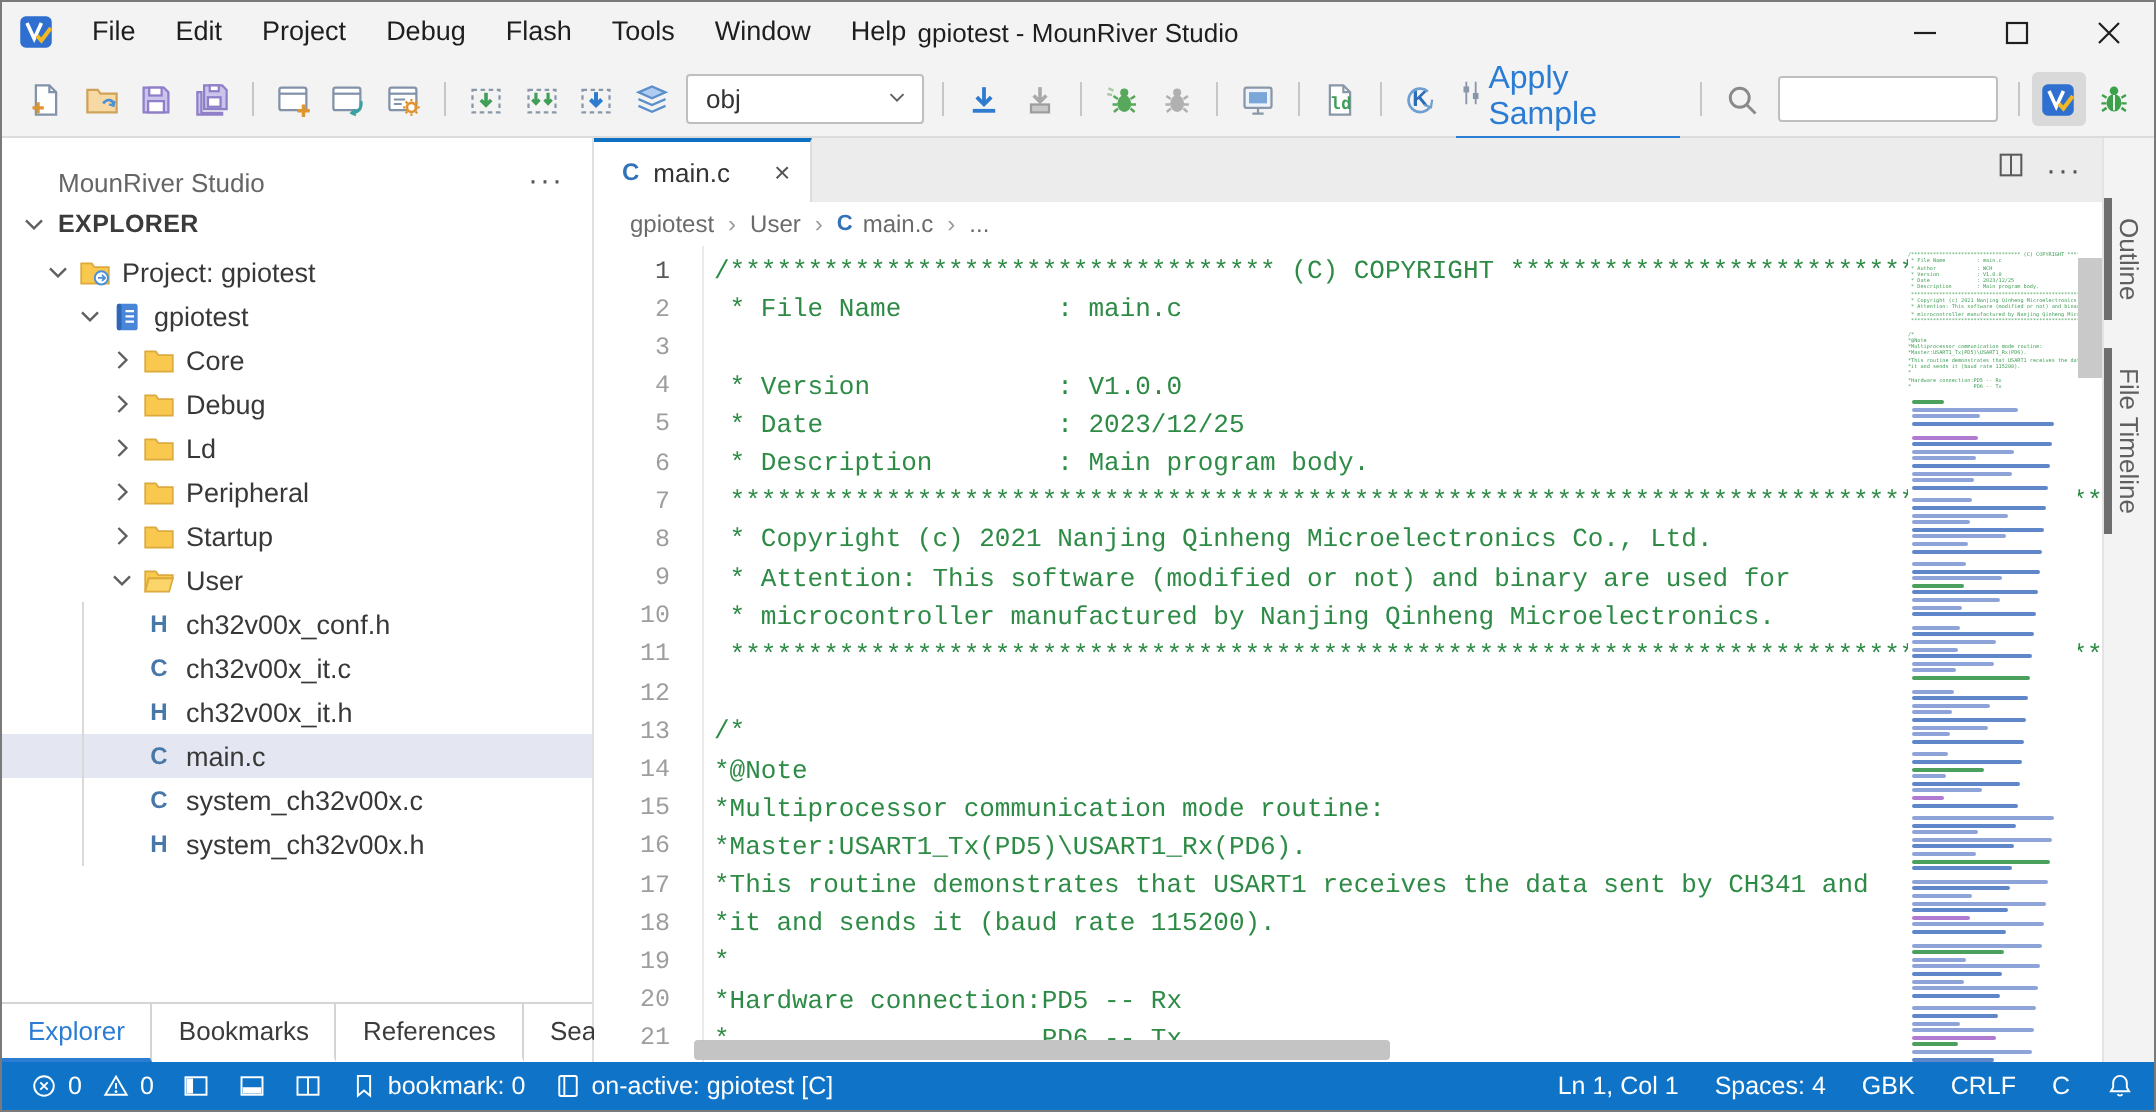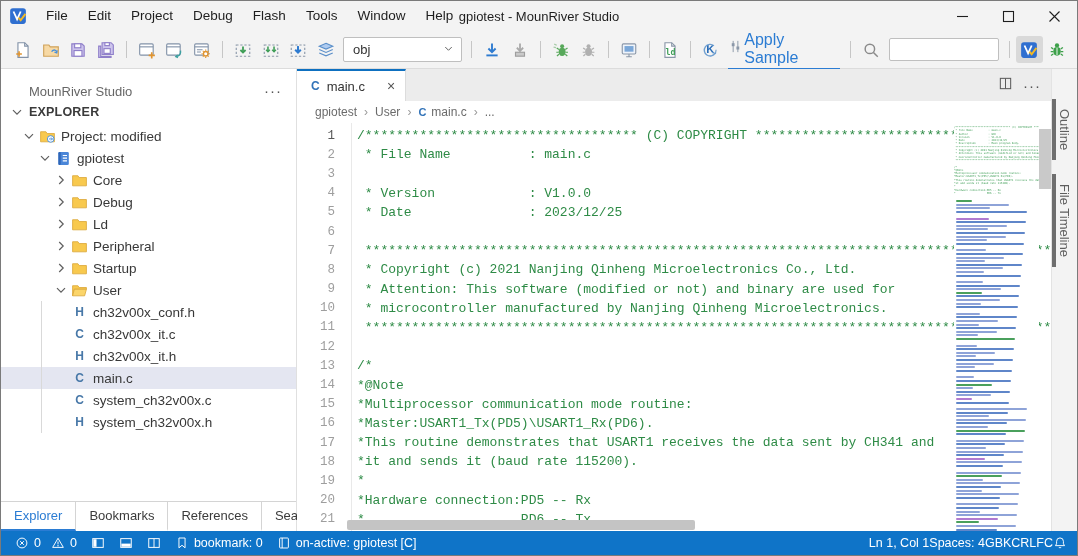--- a/index.html
+++ b/index.html
@@ -95,21 +95,21 @@
   .rightstrip { width:26px; background:#f3f3f3; border-left:1px solid #e3e3e3; display:flex;
                 flex-direction:column; align-items:stretch; padding-top:30px; gap:14px; }
   .vtab { position:relative; display:flex; justify-content:center; padding:10px 0; }
   .vtab::before { content:""; position:absolute; left:0; top:0; bottom:0; width:4px; background:#6e6e6e; }
   .vtab-label { writing-mode:vertical-lr; font-size:13px; color:#5f5f5f; white-space:nowrap; }
 
   
   .statusbar { height:24px; background:#0f74c8; display:flex; align-items:center; color:#fff;
                font-size:12.5px; padding:0 10px 0 14px; }
   .sb-left { display:flex; align-items:center; gap:14px; }
-  .sb-right { margin-left:auto; display:flex; align-items:center; }
+  .sb-right { margin-left:auto; display:flex; align-items:center; gap:18px; }
   .st-item { display:flex; align-items:center; gap:5px; white-space:nowrap; }
   .st-item svg { width:14px; height:14px; display:block; }
   .pair { display:flex; align-items:center; gap:10px; }
 </style>
 </head>
 <body>
 
 <div class="window">
 
   <div class="titlebar">
@@ -343,21 +343,21 @@
       <div class="tree" id="tree">
           <div class="tree-row" style="padding-left: 20px;">
             <span class="chev"><svg viewBox="0 0 16 16">
                 <path d="M4 6.2l4 4 4-4" fill="none" stroke="#5f5f5f" stroke-width="1.2"></path>
               </svg></span>
             <span class="ticon"><svg viewBox="0 0 16 16">
                 <path d="M1.5 3.5h5l1.2 1.7h6.8V13H1.5z" fill="#f8c94e" stroke="#dca93c" stroke-width=".8"></path>
                 <circle cx="11" cy="10.3" r="3.1" fill="#fff" stroke="#4a90d9" stroke-width=".9"></circle>
                 <path d="M9.4 10.3h3.2M11.3 8.9l1.4 1.4-1.4 1.4" fill="none" stroke="#4a90d9" stroke-width=".9"></path>
               </svg></span>
-            <span class="tree-label">Project: modified</span>
+            <span class="tree-label">Project: gpiotest</span>
           </div>
           <div class="tree-row" style="padding-left: 36px;">
             <span class="chev"><svg viewBox="0 0 16 16">
                 <path d="M4 6.2l4 4 4-4" fill="none" stroke="#5f5f5f" stroke-width="1.2"></path>
               </svg></span>
             <span class="ticon"><svg viewBox="0 0 16 16">
                 <rect x="3.2" y="1.8" width="9.8" height="12.4" rx="1.2" fill="#4a86d8"></rect>
                 <rect x="3.2" y="1.8" width="2.2" height="12.4" rx="1" fill="#2f66b8"></rect>
                 <path d="M7.3 5.2h4M7.3 7.7h4M7.3 10.2h4" stroke="#fff" stroke-width="1.1"></path>
               </svg></span>
@@ -503,20 +503,21 @@
             <div class="crow">
               <span class="num">4</span>
               <span class="txt"> * Version            : V1.0.0</span>
             </div>
             <div class="crow">
               <span class="num">5</span>
               <span class="txt"> * Date               : 2023/12/25</span>
             </div>
             <div class="crow">
               <span class="num">6</span>
+              <span class="txt"> * Description        : Main program body.</span>
             </div>
             <div class="crow">
               <span class="num">7</span>
               <span class="txt"> ***********************************************************************************************</span>
             </div>
             <div class="crow">
               <span class="num">8</span>
               <span class="txt"> * Copyright (c) 2021 Nanjing Qinheng Microelectronics Co., Ltd.</span>
             </div>
             <div class="crow">

